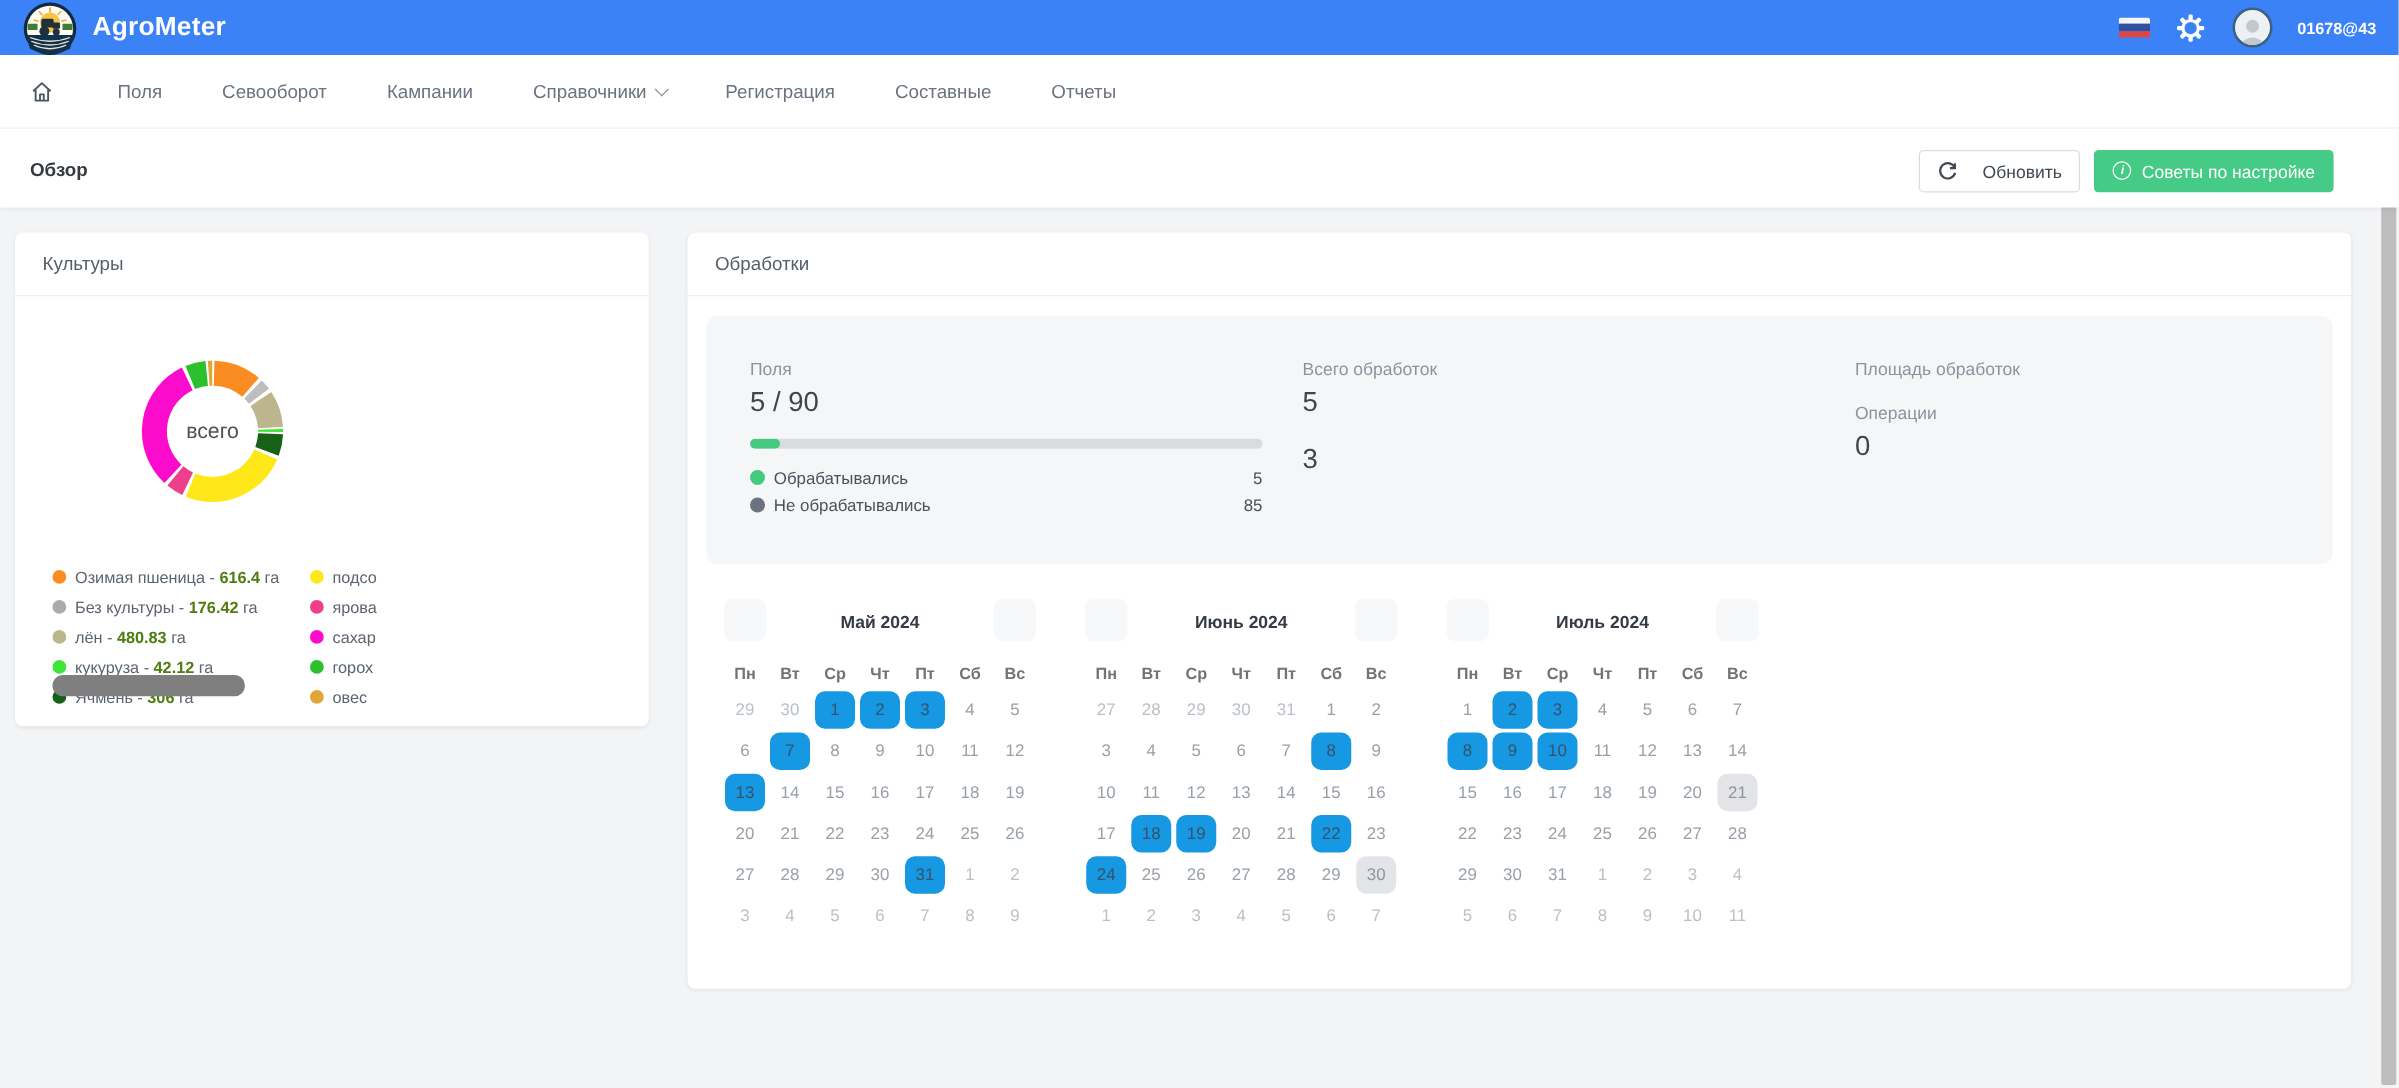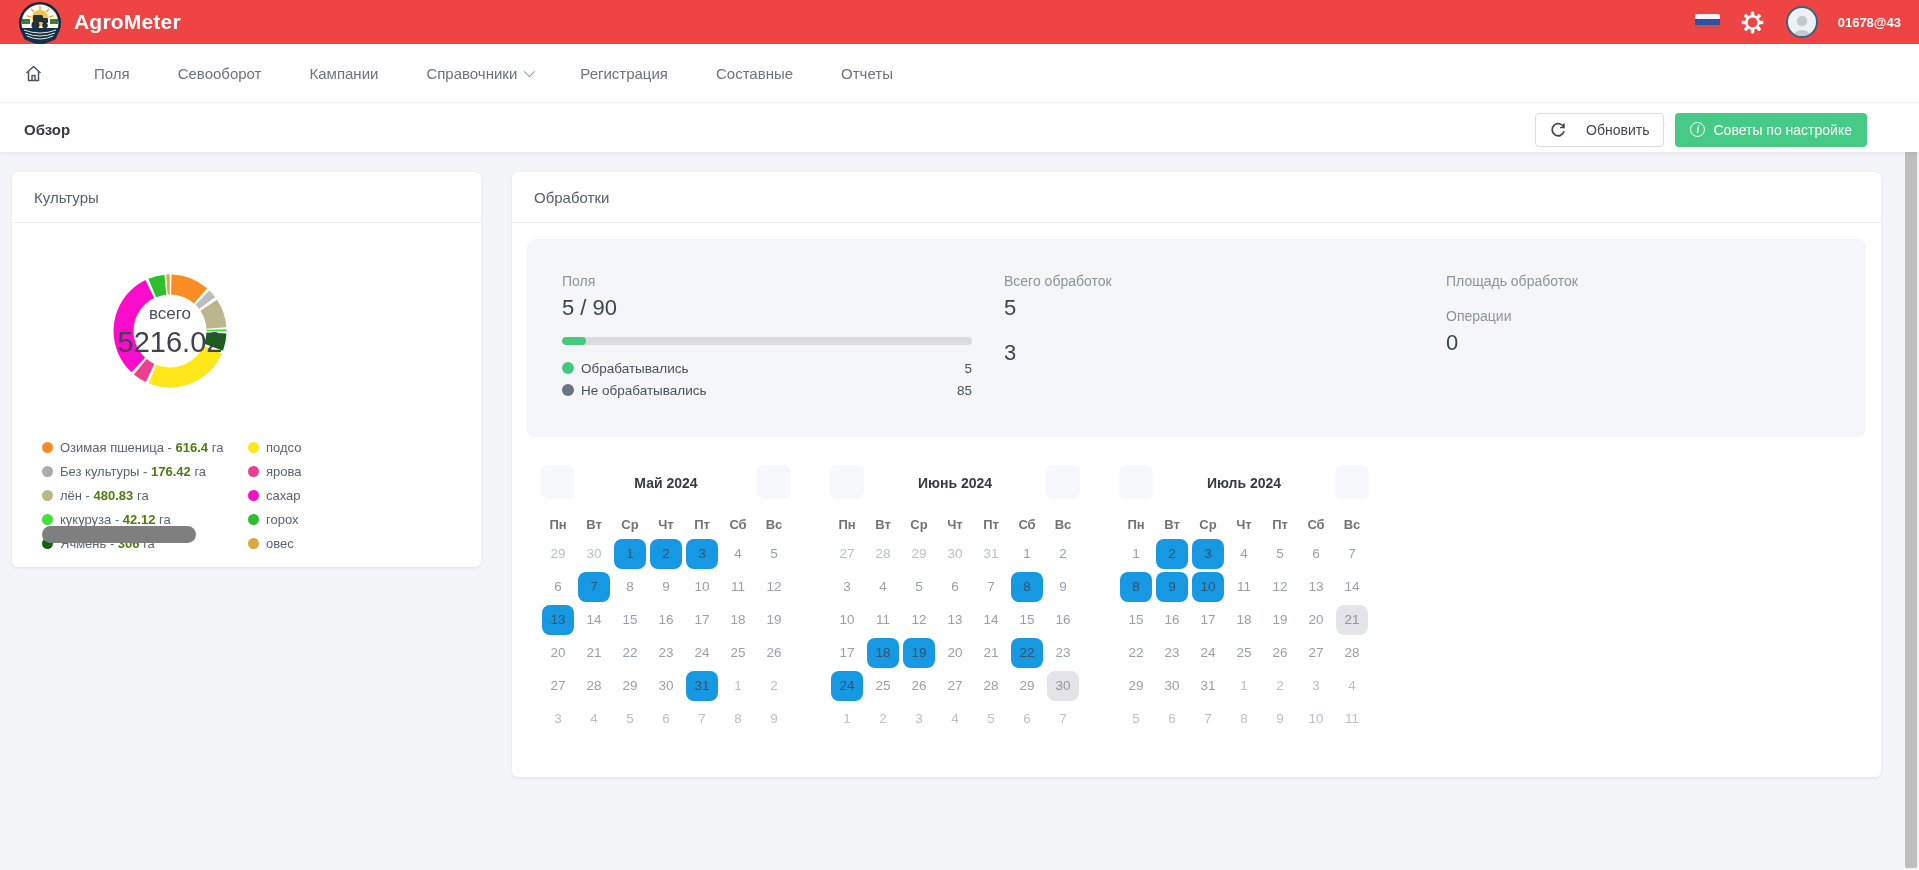--- a/index.html
+++ b/index.html
@@ -1,51 +1,51 @@
 <!DOCTYPE html>
 <html><head>
 <meta charset="utf-8">
 <style>
   * { margin:0; padding:0; box-sizing:border-box; }
   html,body { width:1919px; height:870px; overflow:hidden;
     font-family:"Liberation Sans","DejaVu Sans",sans-serif; background:#f3f4f6; }
 
   
-  .app-header { height:44px; background:#ef4444; display:flex; align-items:center; padding:0 18px; position:relative; z-index:5; }
+  .app-header { height:44px; background:#3b82f6; display:flex; align-items:center; padding:0 18px; position:relative; z-index:5; }
   .logo { width:44px; height:44px; margin:2px 12px 0 0; flex:0 0 auto; }
   .app-title { color:#fff; font-size:21px; font-weight:700; letter-spacing:.2px; }
   .header-right { margin-left:auto; display:flex; align-items:center; gap:20px; }
   .flag { width:25px; height:17px; border-radius:2px; overflow:hidden; display:block; }
   .flag div { height:33.33%; }
   .gear-btn { width:26px; height:26px; display:flex; align-items:center; justify-content:center; cursor:pointer; }
   .avatar { width:32px; height:32px; border-radius:50%; background:#eef1f3; border:2px solid #3b6283; display:flex; align-items:flex-end; justify-content:center; overflow:hidden; }
   .username { color:#fff; font-size:13px; font-weight:700; }
 
   
   .nav-bar { height:58px; background:#fff; display:flex; align-items:center; padding:0 24px; gap:0; }
   .nav-home { width:46px; display:flex; align-items:center; cursor:pointer; }
   .nav-item { color:#6b7280; font-size:15px; padding:0 24px; cursor:pointer; display:flex; align-items:center; gap:7px; }
   .chev { width:8px; height:8px; border-right:1.6px solid #8a939c; border-bottom:1.6px solid #8a939c; transform:rotate(45deg) translateY(-2px); display:inline-block; }
 
   
-  .toolbar { height:50px; background:#fff; border-top:1px solid #eef0f2; box-shadow:0 2px 3px rgba(25,39,52,.05); display:flex; align-items:center; padding:4px 26px 0 24px; position:relative; z-index:4; }
+  .toolbar { height:64px; background:#fff; border-top:1px solid #eef0f2; box-shadow:0 2px 3px rgba(25,39,52,.05); display:flex; align-items:center; padding:4px 26px 0 24px; position:relative; z-index:4; }
   .page-title { font-size:15px; font-weight:700; color:#343a40; }
   .toolbar-actions { margin-left:auto; display:flex; gap:11px; padding-right:26px; }
   .btn { height:34px; border-radius:4px; font-size:14px; display:flex; align-items:center; gap:8px; padding:0 14px; cursor:pointer; border:1px solid transparent; }
   .btn-refresh { background:#fff; border-color:#d9dde1; color:#3f4750;gap:20px; }
   .btn-tips { color:#fff; }
   .info-badge { width:15px; height:15px; border:1.4px solid #fff; border-radius:50%; font-size:10px; font-weight:700; display:flex; align-items:center; justify-content:center; font-style:italic; }
 
   
   .content { display:flex; gap:31px; padding:20px 38px 0 12px; }
   .card { background:#fff; border-radius:6px; box-shadow:0 1px 3px rgba(20,30,40,.08); }
   .card-header { padding:17px 22px 16px 22px; font-size:15px; color:#566069; border-bottom:1px solid #edeff1; }
 
   
-  .crops-card { width:469px; height:395px; flex:0 0 auto; }
+  .crops-card { width:507px; height:395px; flex:0 0 auto; }
   .donut-wrap { position:relative; width:160px; height:160px; margin:28px 0 0 78px; }
   .donut-center { position:absolute; left:50%; top:50%; transform:translate(-50%,-50%); text-align:center; width:220px; pointer-events:none; }
   .donut-center .lbl { font-size:17px; color:#4a5056; }
   .donut-center .val { font-size:29px; color:#3f454b; margin-top:2px; }
   .crop-legend { display:flex; margin:24px 0 0 30px; }
   .leg-col1 { width:206px; }
   .leg-col2 { width:80px; }
   .leg-row { display:flex; align-items:center; height:24px; font-size:13px; color:#5b6470; white-space:nowrap; }
   .leg-dot { width:11px; height:11px; border-radius:50%; margin-right:7px; flex:0 0 auto; }
   .leg-row b { color:#4d7c0f; }
@@ -217,21 +217,20 @@
           <path d="M 126.47718118100516 78.54341856800959 A 46.5 46.5 0 0 1 126.49814342693958 80.41552117606247" fill="none" stroke="#3fe436" stroke-width="20"></path>
           <path d="M 126.45880281022899 81.95694696919946 A 46.5 46.5 0 0 1 123.6029456457969 96.1565197678733" fill="none" stroke="#176117" stroke-width="20"></path>
           <path d="M 122.63307712228035 98.56530999164022 A 46.5 46.5 0 0 1 62.48626652048241 123.07573724973753" fill="none" stroke="#ffe81a" stroke-width="20"></path>
           <path d="M 60.10902207906048 122.03092905645433 A 46.5 46.5 0 0 1 50.281500317268744 115.76395918529578" fill="none" stroke="#ed3f8b" stroke-width="20"></path>
           <path d="M 48.331440440194555 114.049263360711 A 46.5 46.5 0 0 1 59.83149928925976 38.10153249722765" fill="none" stroke="#fb0ccd" stroke-width="20"></path>
           <path d="M 62.20178225087561 37.04102602534886 A 46.5 46.5 0 0 1 75.39025262946134 33.7290563184647" fill="none" stroke="#2cc12c" stroke-width="20"></path>
           <path d="M 76.92690838704497 33.601658349264405 A 46.5 46.5 0 0 1 79.756527681839 33.500637410494654" fill="none" stroke="#e0a63a" stroke-width="20"></path>
         </svg>
       <div class="donut-center">
         <div class="lbl">всего</div>
-        <div class="val">5216.02</div>
       </div>
     </div>
     <div class="crop-legend" id="crop-legend">
         <div class="leg-col1">
           <div class="leg-row">
             <span class="leg-dot" style="background: rgb(251, 140, 34);"></span>
             <span>Озимая пшеница - <b>616.4</b> га</span>
           </div>
           <div class="leg-row">
             <span class="leg-dot" style="background: rgb(171, 171, 171);"></span>

